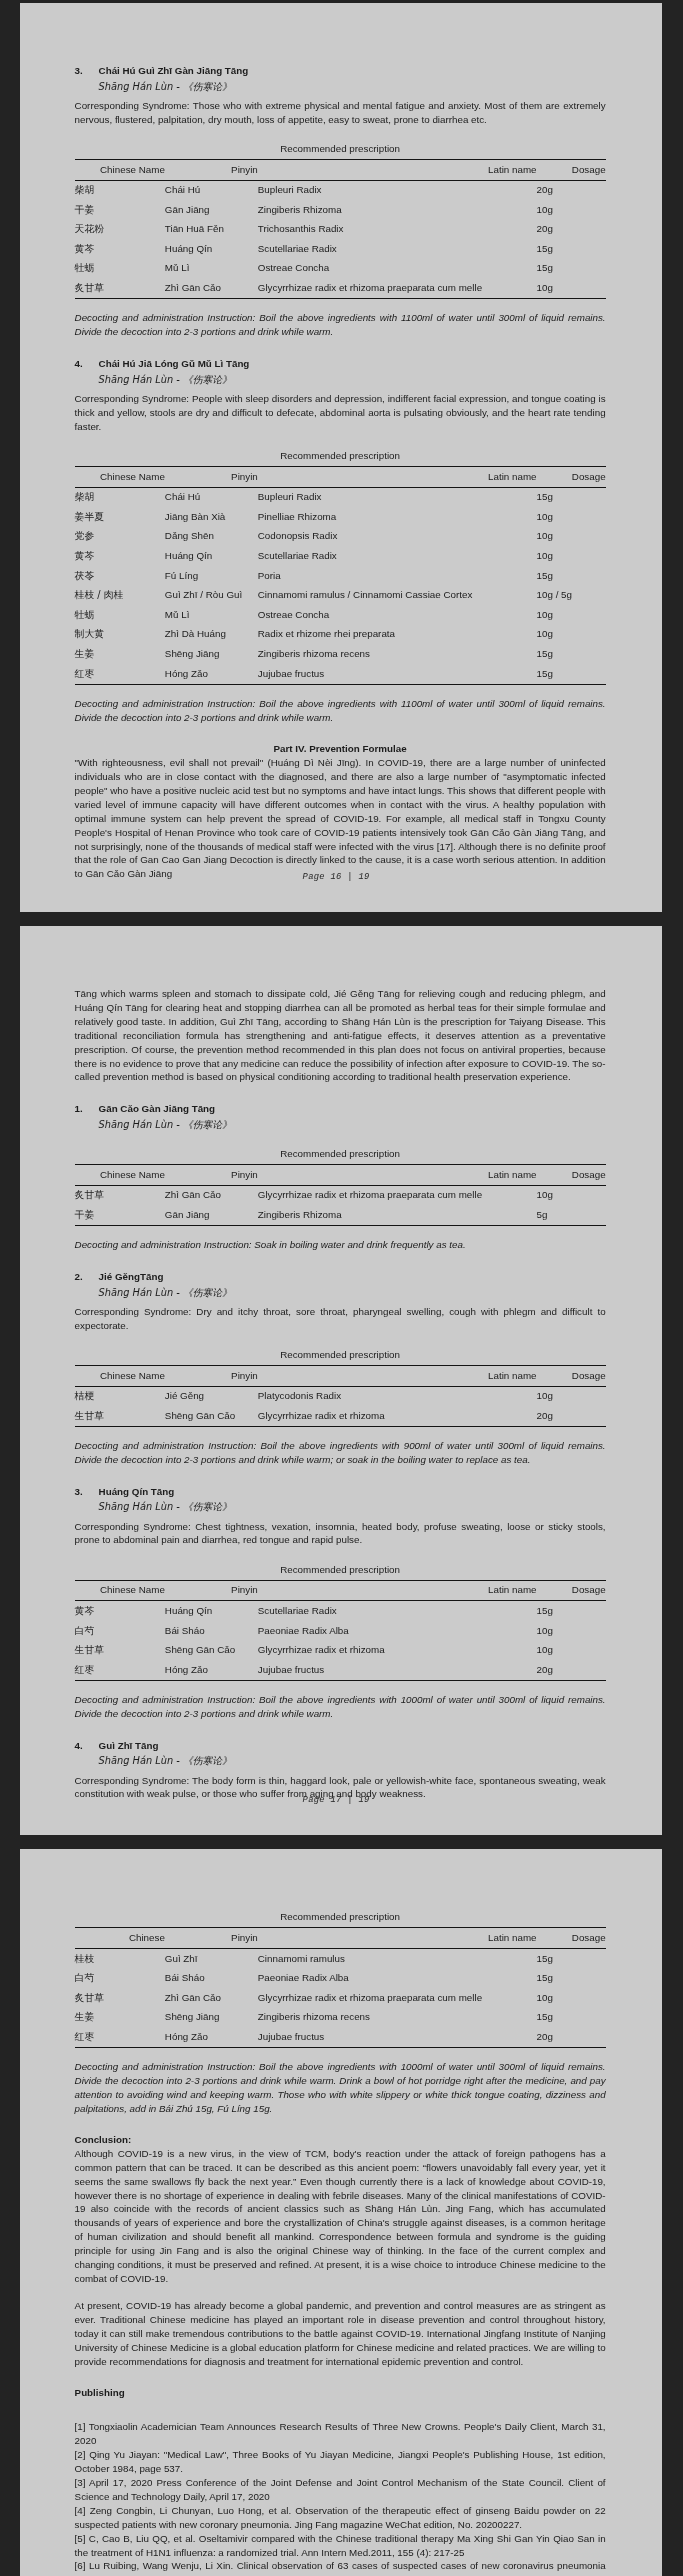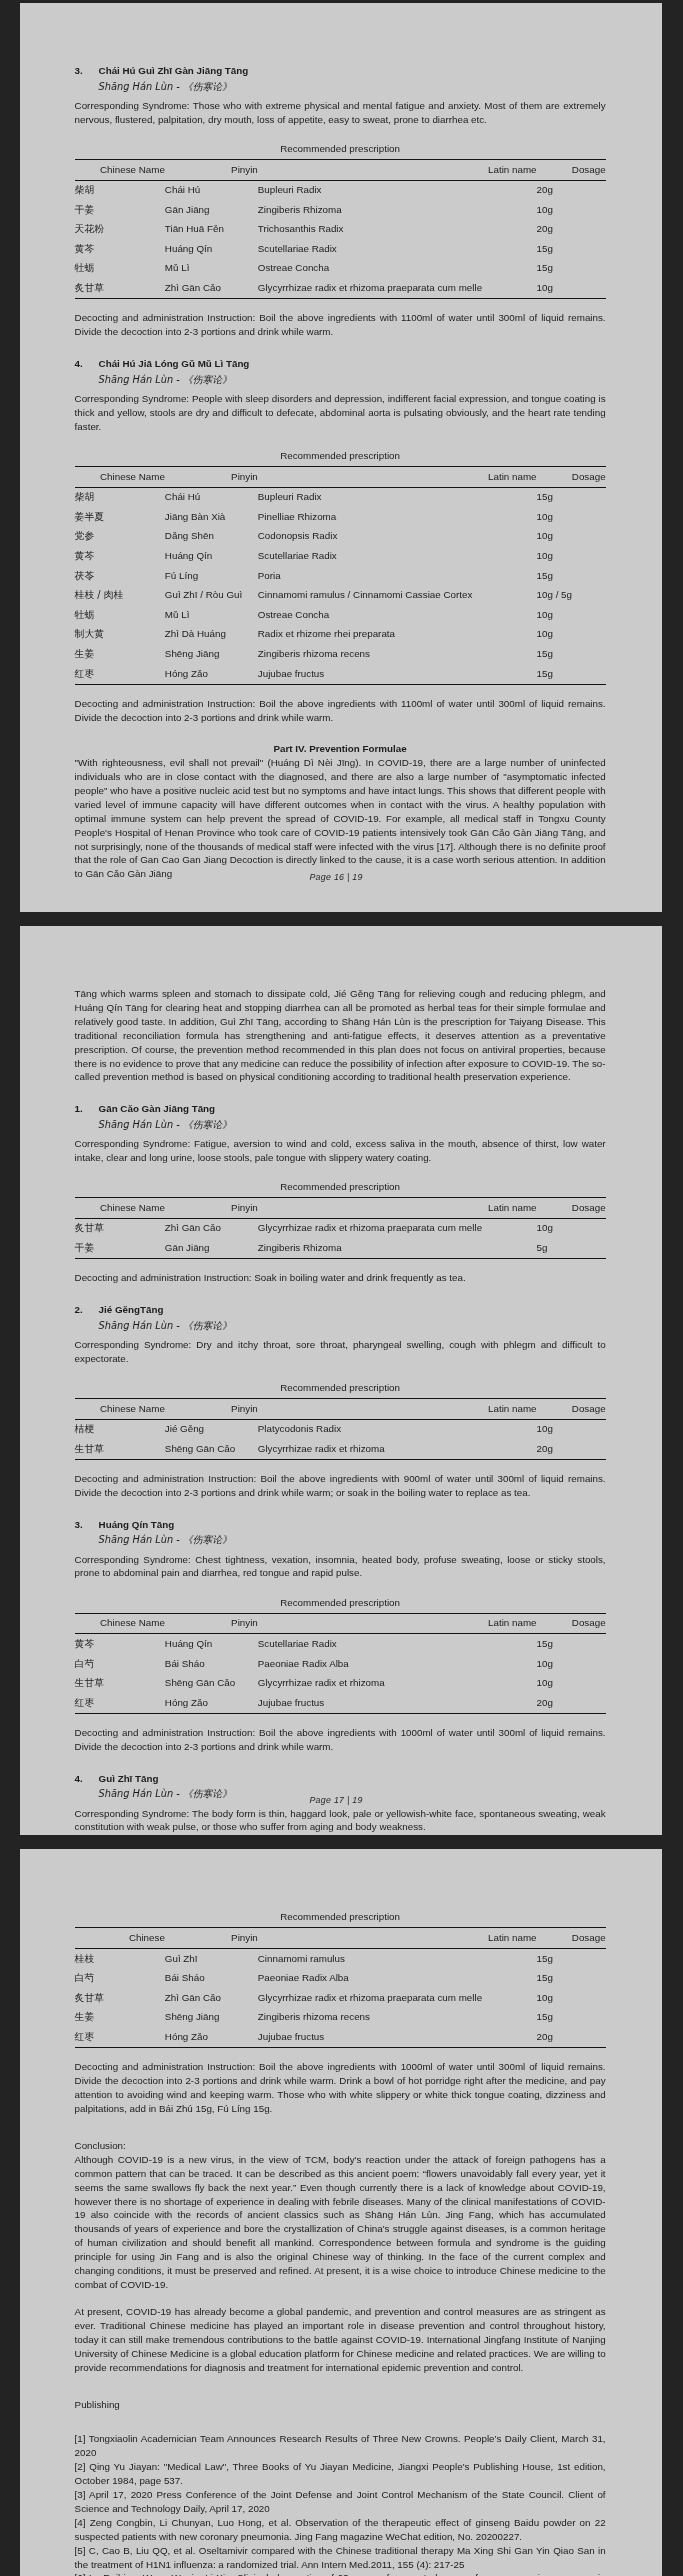--- a/index.html
+++ b/index.html
@@ -41,29 +41,29 @@
   table.rx col.c4{width:13%;}
   table.rx th{
     text-align:right;font-weight:normal;
     padding:2.6px 0 3.1px 0;
     border-top:1.5px double #141414;
     border-bottom:1.5px double #141414;
   }
   table.rx{border-bottom:1.5px solid #141414;}
   table.rx td{padding:2.6px 0 3.1px 0;vertical-align:top;}
   .cjk{font-family:"DejaVu Sans", sans-serif;}
-  .decoction{margin-top:12.4px;}
+  .decoction{margin-top:12.4px;font-style:italic;}
   .part-heading{font-weight:bold;margin-top:17.5px;text-align:center;}
-  .section-heading{font-weight:normal;margin-top:23px;text-align:left;}
+  .section-heading{font-weight:bold;margin-top:17px;text-align:left;}
   .refs p{margin:0;}
   .page-footer{
     position:absolute;
     left:0;right:9px;bottom:30px;
     text-align:center;
-    font-family:Liberation Sans, sans-serif;
+    font-family:Liberation Mono, monospace;
     font-style:italic;
     font-size:8.8px;
     color:#262626;
     letter-spacing:0.3px;
   }
 </style>
 </head>
 <body>
 
 <div class="viewer">
@@ -253,21 +253,20 @@
   <div class="page">
     <div class="content">
 
       <p>Tāng which warms spleen and stomach to dissipate cold, Jié Gěng Tāng for relieving cough and reducing phlegm, and Huáng Qín Tāng for clearing heat and stopping diarrhea can all be promoted as herbal teas for their simple formulae and relatively good taste. In addition, Guì Zhī Tāng, according to Shāng Hán Lùn is the prescription for Taiyang Disease. This traditional reconciliation formula has strengthening and anti-fatigue effects, it deserves attention as a preventative prescription. Of course, the prevention method recommended in this plan does not focus on antiviral properties, because there is no evidence to prove that any medicine can reduce the possibility of infection after exposure to COVID-19. The so-called prevention method is based on physical conditioning according to traditional health preservation experience.</p>
 
       <div class="formula-head">
         <span class="formula-num">1.</span>
         <span>Gān Cǎo Gàn Jiāng Tāng</span>
       </div>
       <div class="formula-source cjk">Shāng Hán Lùn - 《伤寒论》</div>
-      <p class="syndrome">Corresponding Syndrome: Fatigue, aversion to wind and cold, excess saliva in the mouth, absence of thirst, low water intake, clear and long urine, loose stools, pale tongue with slippery watery coating.</p>
 
       <div class="rx-caption">Recommended prescription</div>
       <table class="rx">
         <colgroup>
             <col class="c1">
             <col class="c2">
             <col class="c3">
             <col class="c4">
           </colgroup>
         <thead>

